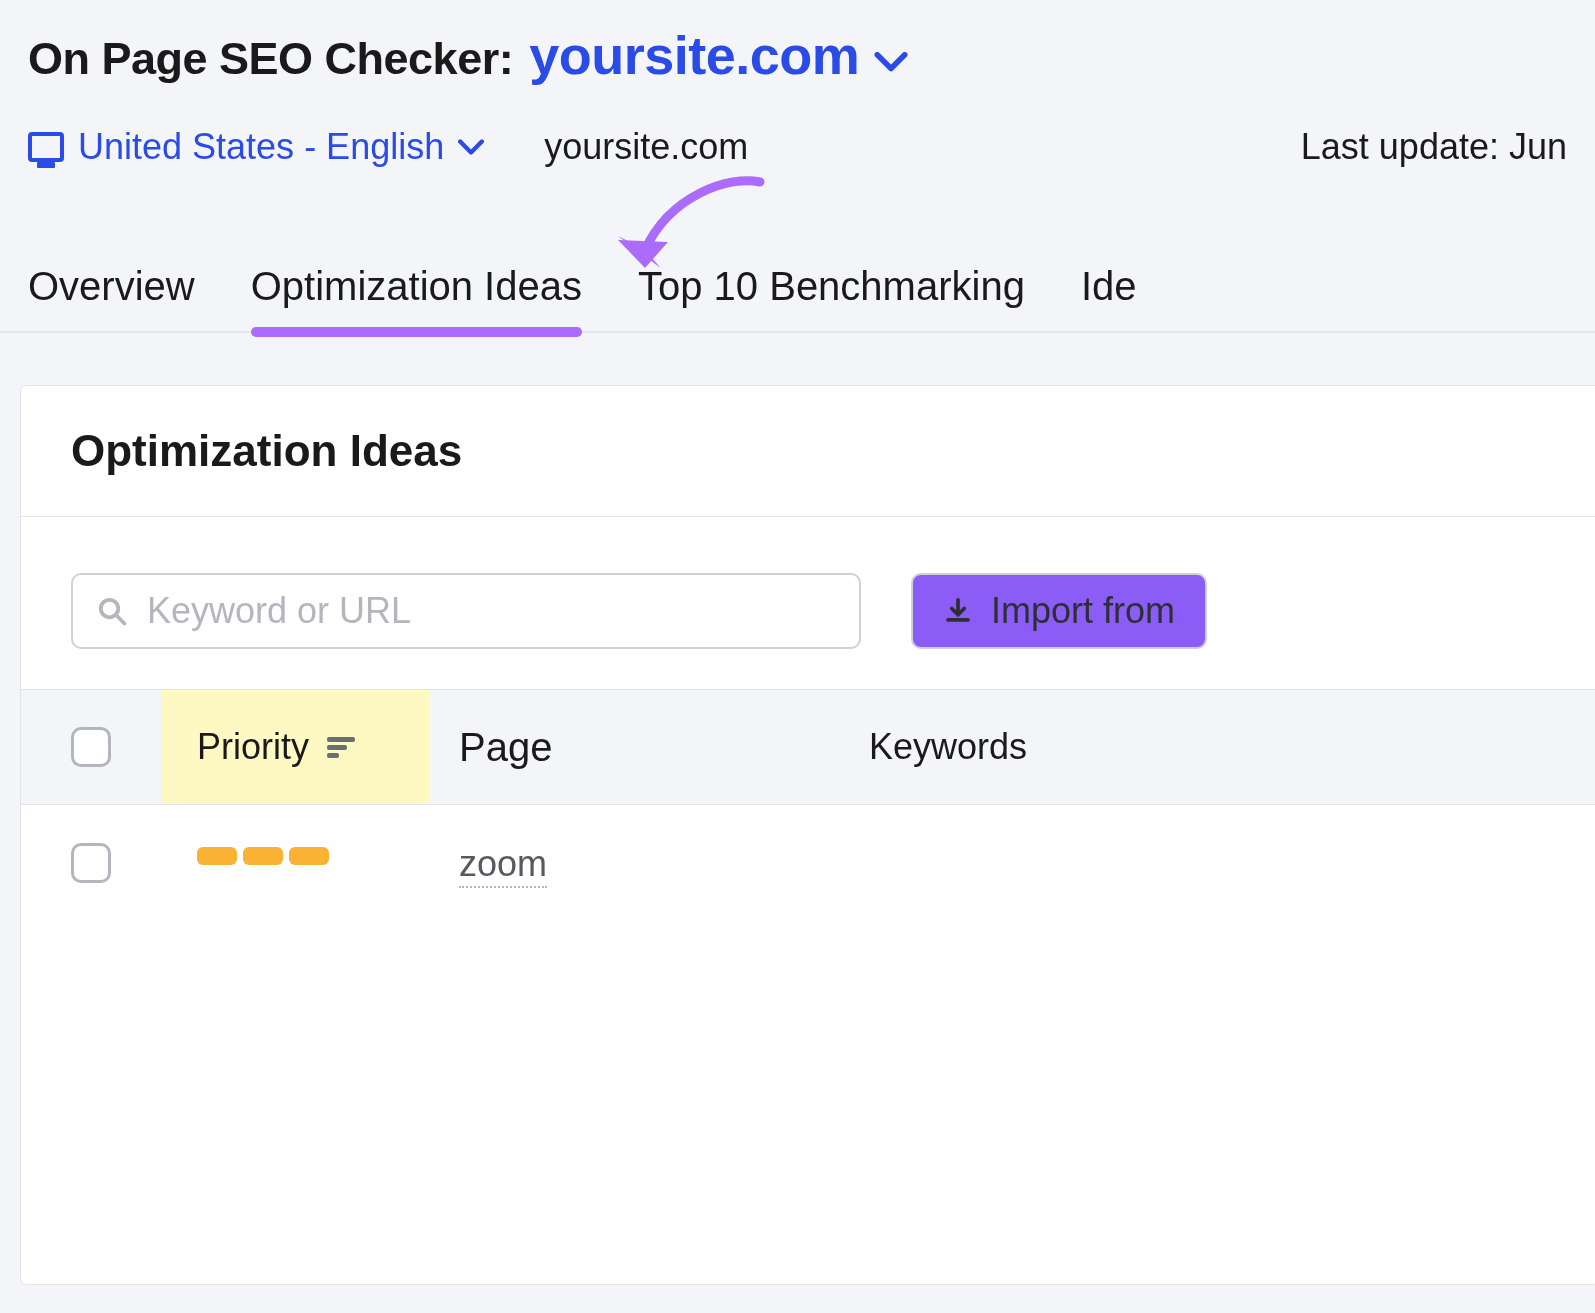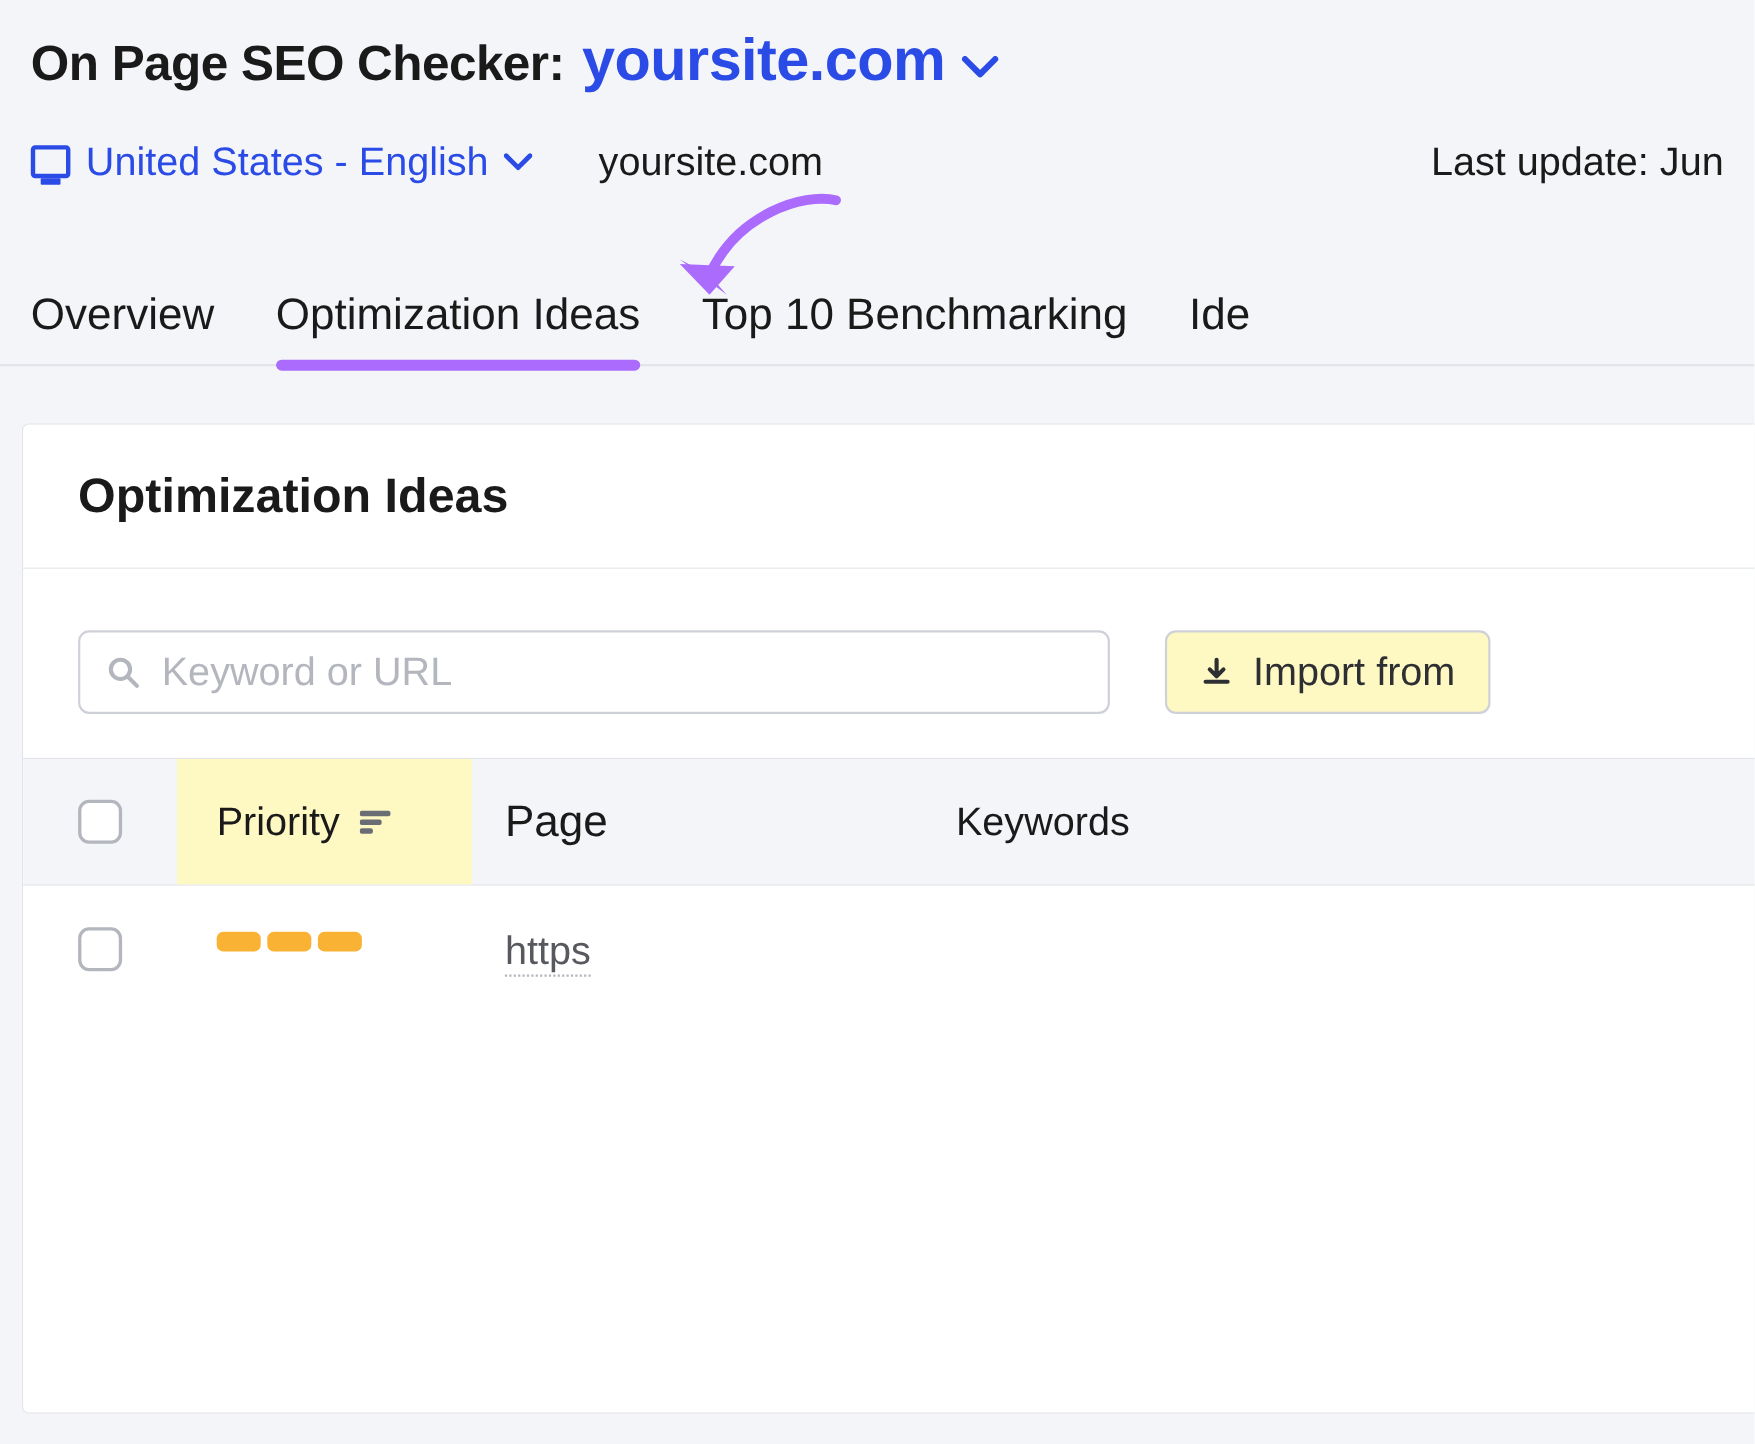--- a/index.html
+++ b/index.html
@@ -140,21 +140,21 @@
   .search-row {
     display: flex;
     align-items: center;
     gap: 50px;
     padding: 56px 50px 40px 50px;
   }
   .search-box {
     display: flex;
     align-items: center;
     gap: 20px;
-    width: 938px;
+    width: 790px;
     height: 76px;
     border: 2px solid #cfd1d8;
     border-radius: 10px;
     padding: 0 24px;
     color: #b4b6be;
     font-size: 36px;
     background: #fff;
   }
   .search-box input {
     border: none;
@@ -169,21 +169,21 @@
   .search-icon svg { display:block; }
 
   .import-btn {
     display: inline-flex;
     align-items: center;
     gap: 18px;
     height: 76px;
     padding: 0 30px;
     border: 2px solid #cfd1d8;
     border-radius: 10px;
-    background: #fef9c3;
+    background: #8b5cf6;
     font-size: 36px;
     color: #2e2f33;
     cursor: pointer;
     white-space: nowrap;
   }
   .download-icon svg { display:block; }
 
   .table {
     width: 100%;
   }
@@ -363,17 +363,17 @@
     <div class="trow">
       <div class="col-check">
         <div class="checkbox"></div>
       </div>
       <div class="col-priority-cell">
         <span class="bar"></span>
         <span class="bar"></span>
         <span class="bar"></span>
       </div>
       <div class="col-keywords-cell">
-        <span class="kw">https</span>
+        <span class="kw">zoom</span>
       </div>
     </div>
   </div>
 </div>
 
 </body></html>

